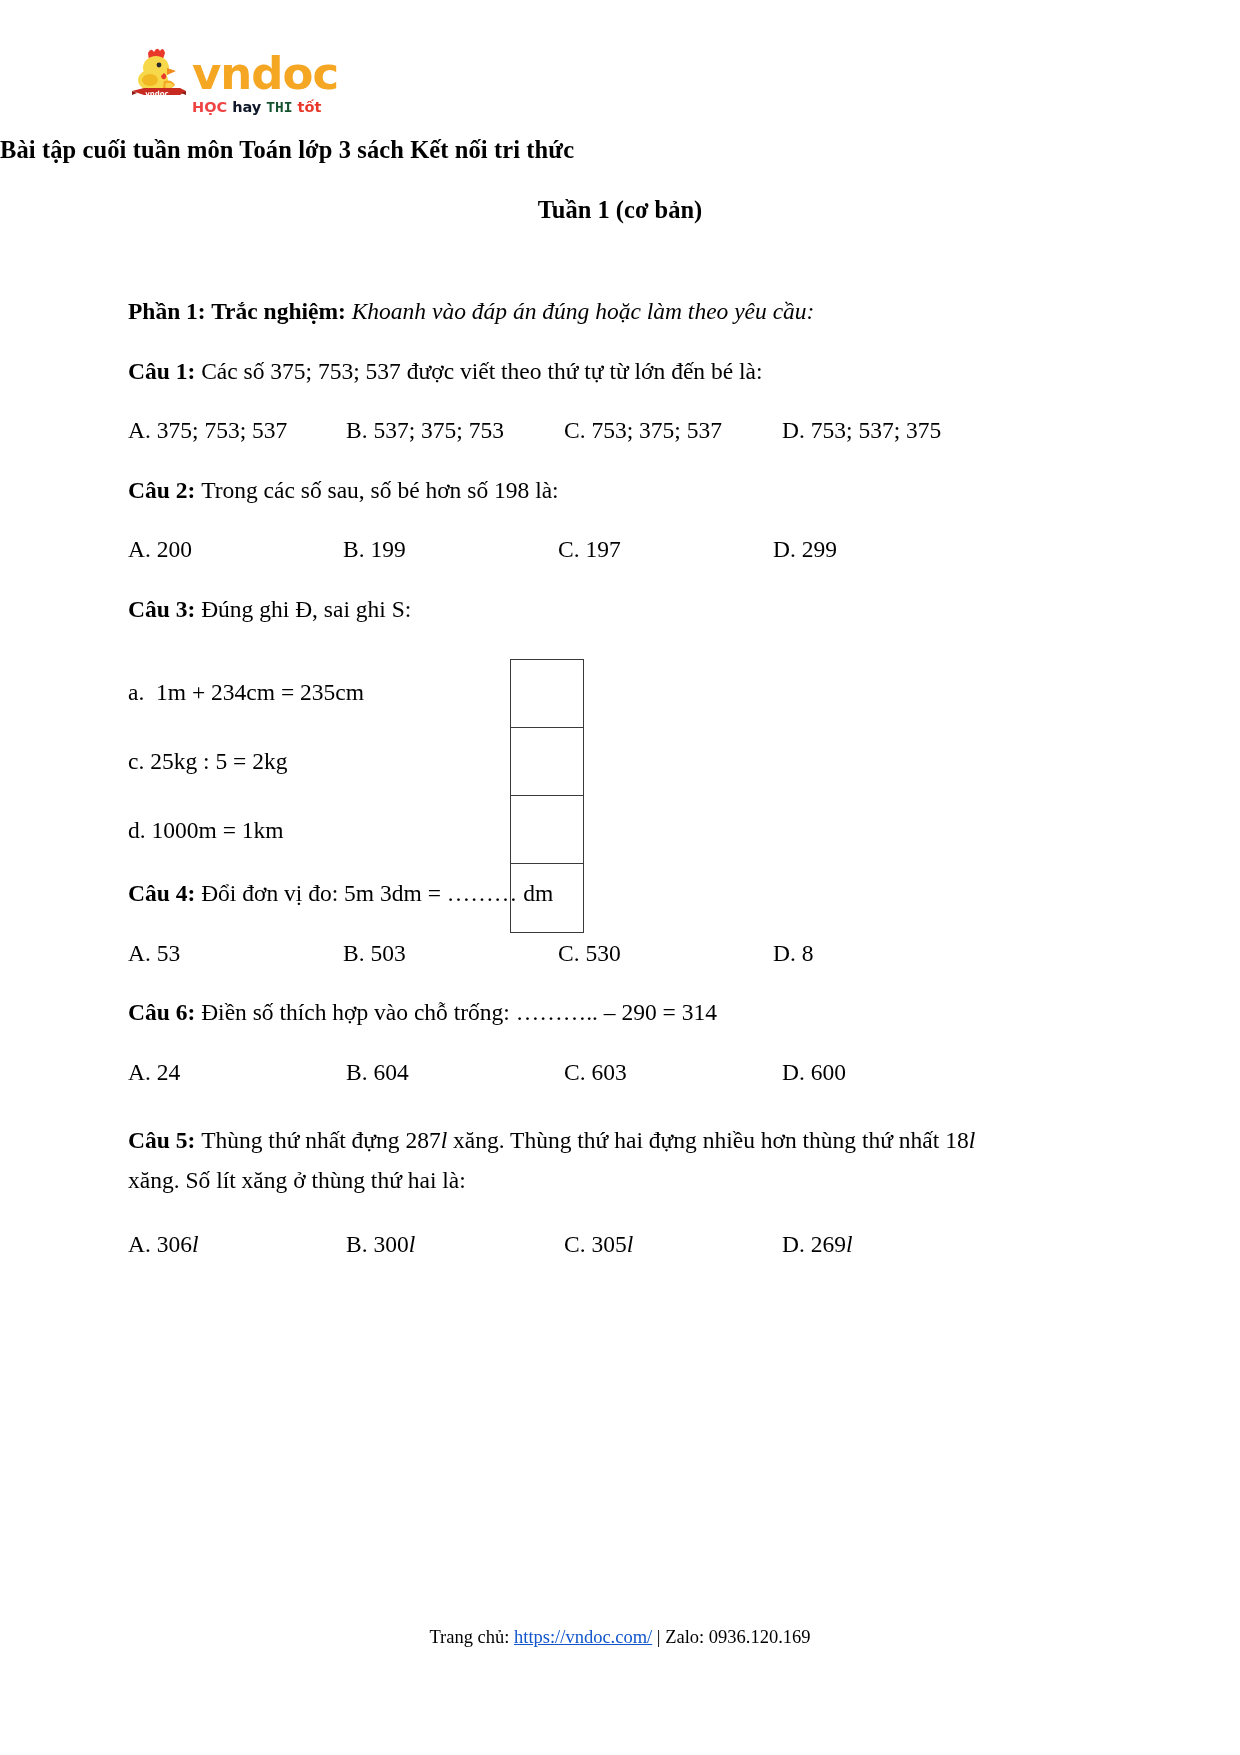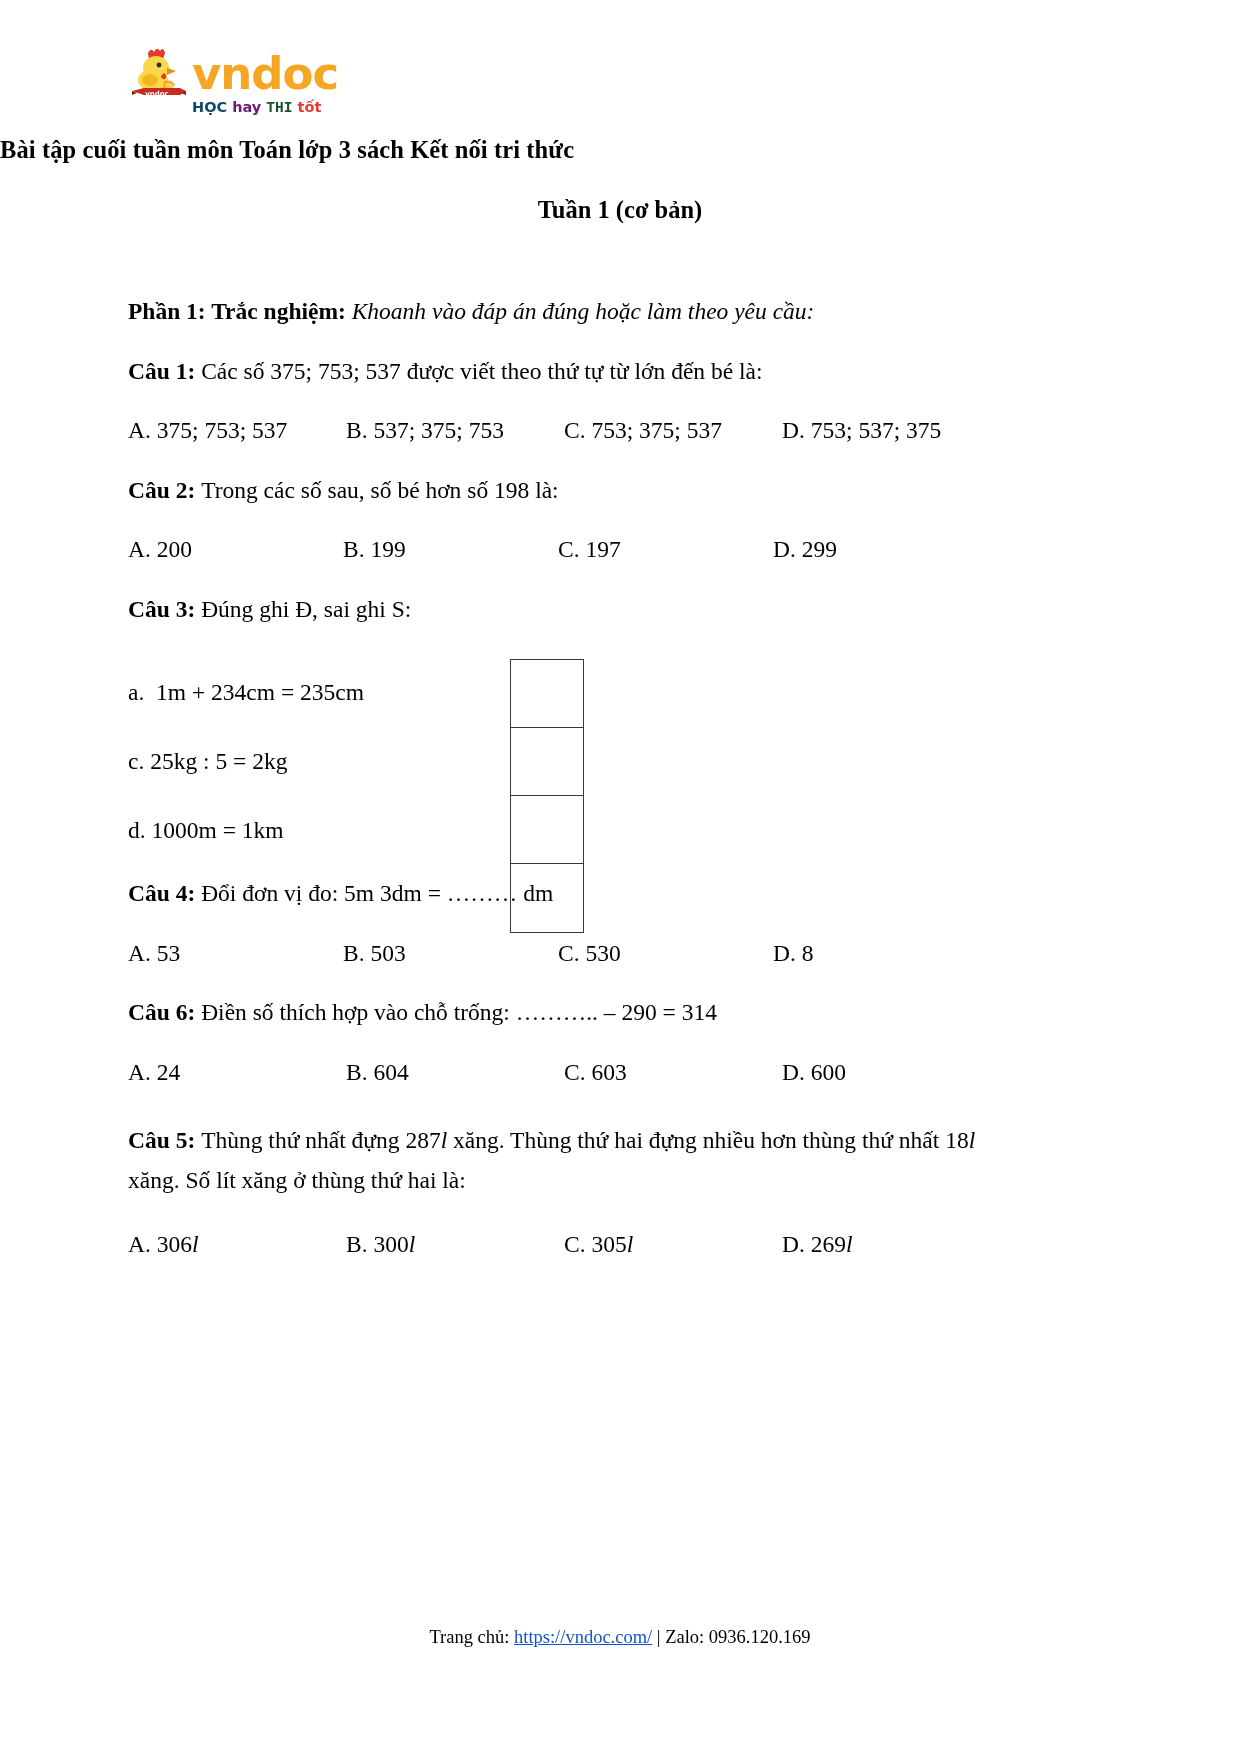--- a/index.html
+++ b/index.html
@@ -55,22 +55,22 @@
   }
   .logo-tag {
     margin-left: 66px;
     margin-top: -6px;
     font-family: "DejaVu Sans", sans-serif;
     font-size: 14.5px;
     font-weight: bold;
     line-height: 1;
     white-space: nowrap;
   }
-  .tag-hoc { color: #0c4a6e; }
-  .tag-hay { color: #701a75; font-weight: bold; }
+  .tag-hoc { color: #ef4444; }
+  .tag-hay { color: #0f172a; font-weight: bold; }
   .tag-thi { color: #14532d; font-family: Liberation Mono, monospace; }
   .tag-tot { color: #E8392B; }
 
   
   .doc-title {
     position: absolute;
     left: 0;
     top: 136px;
     width: 1240px;
     text-align: left;

